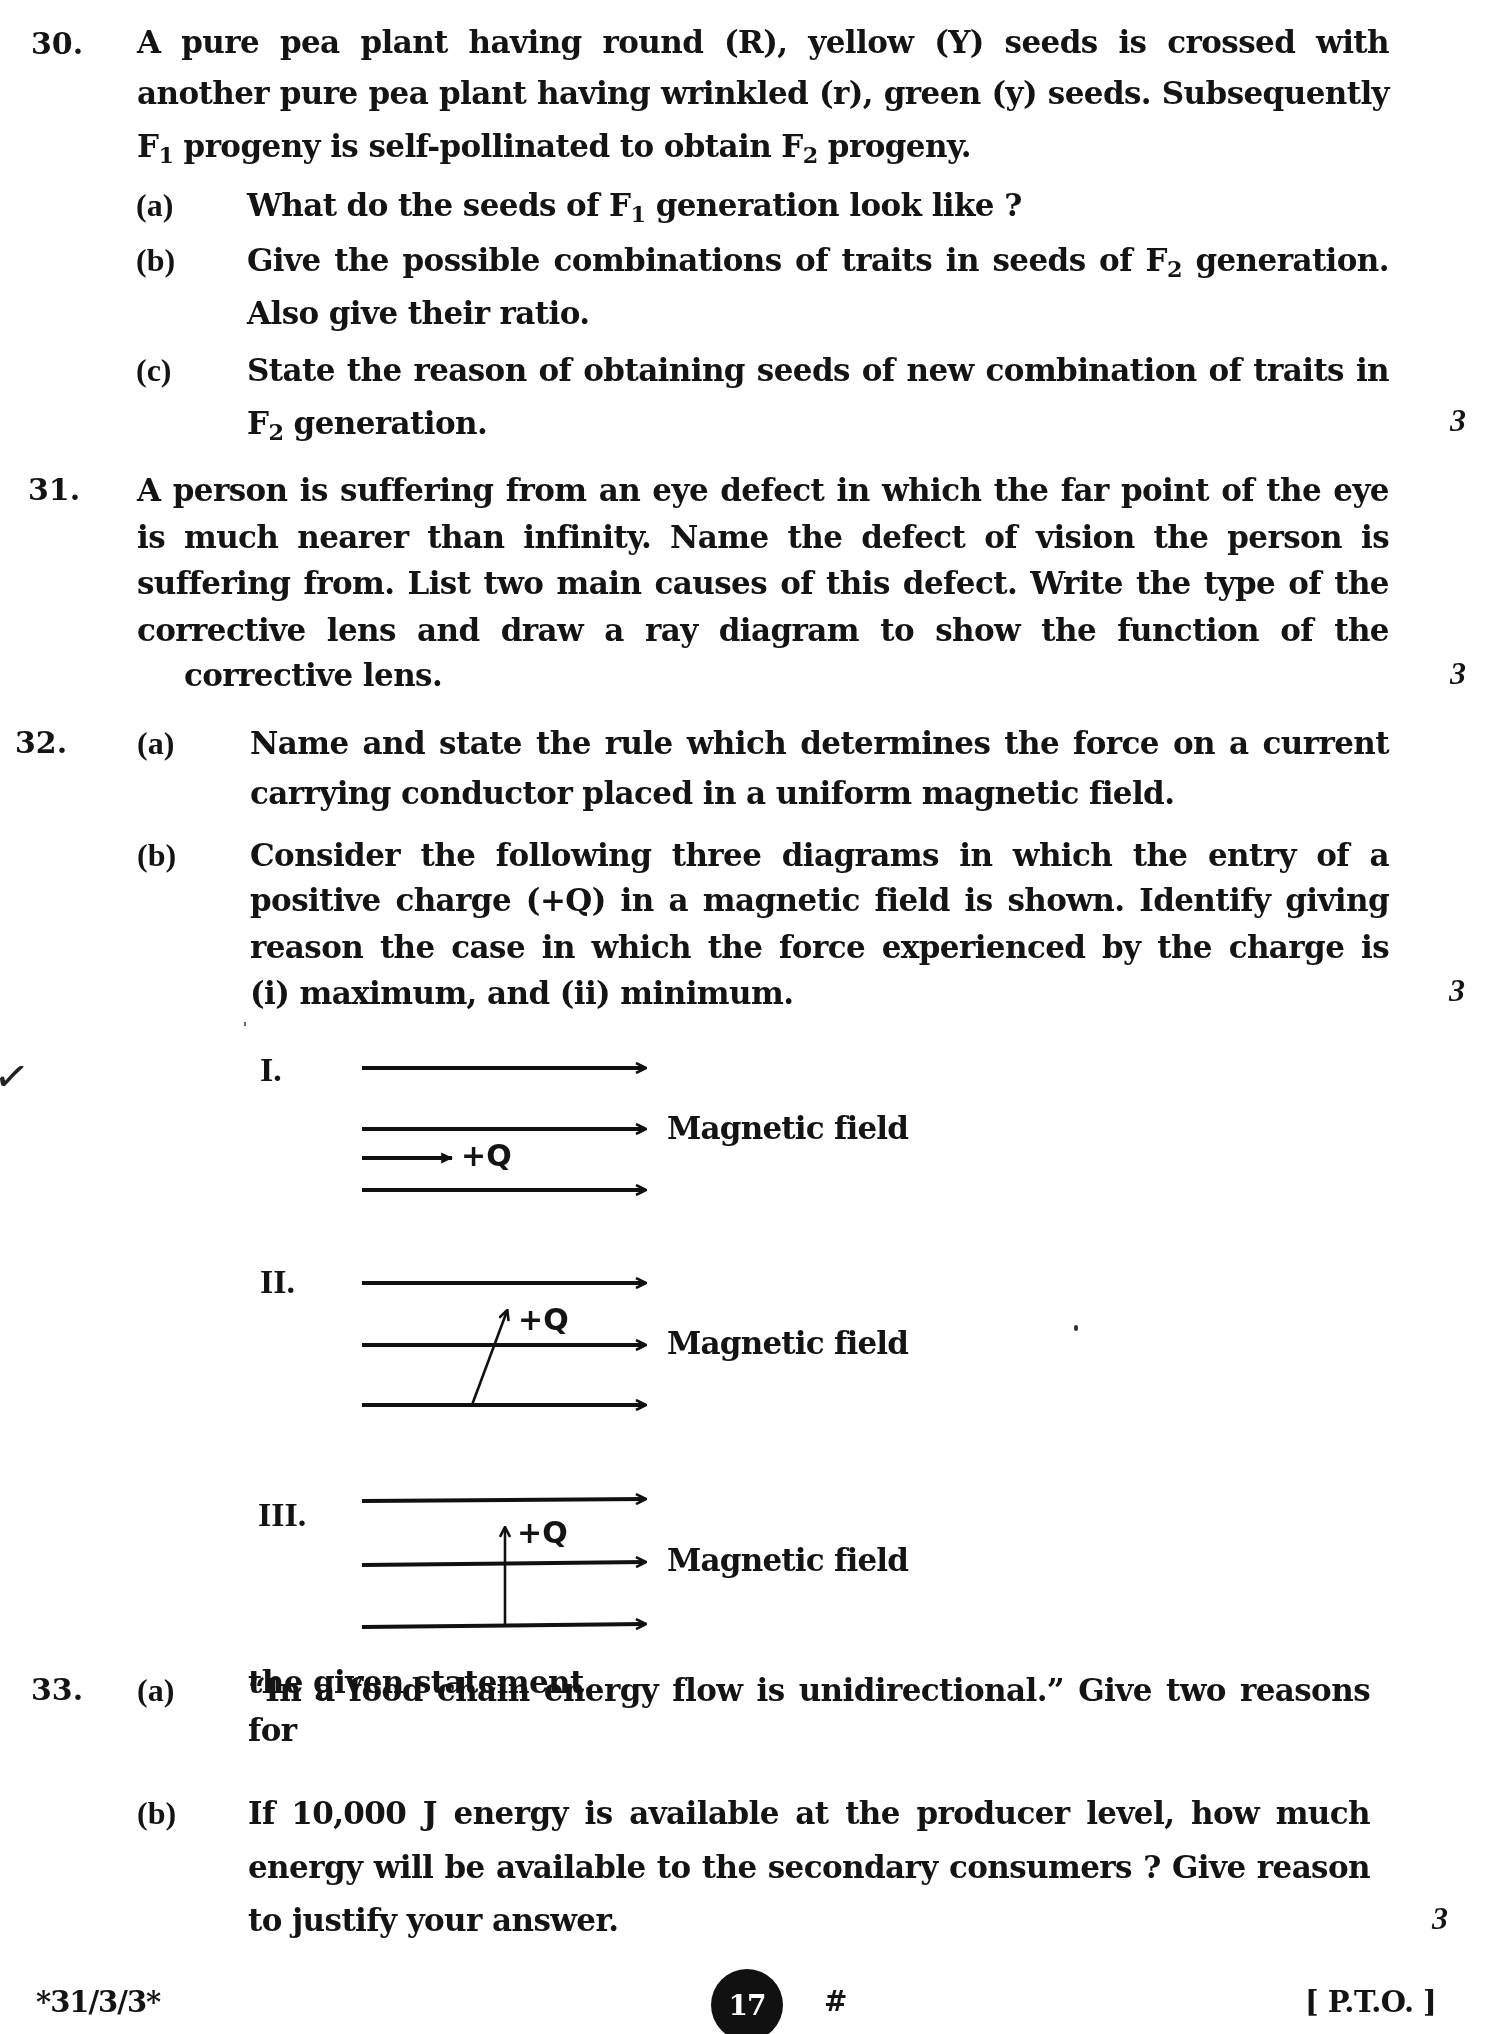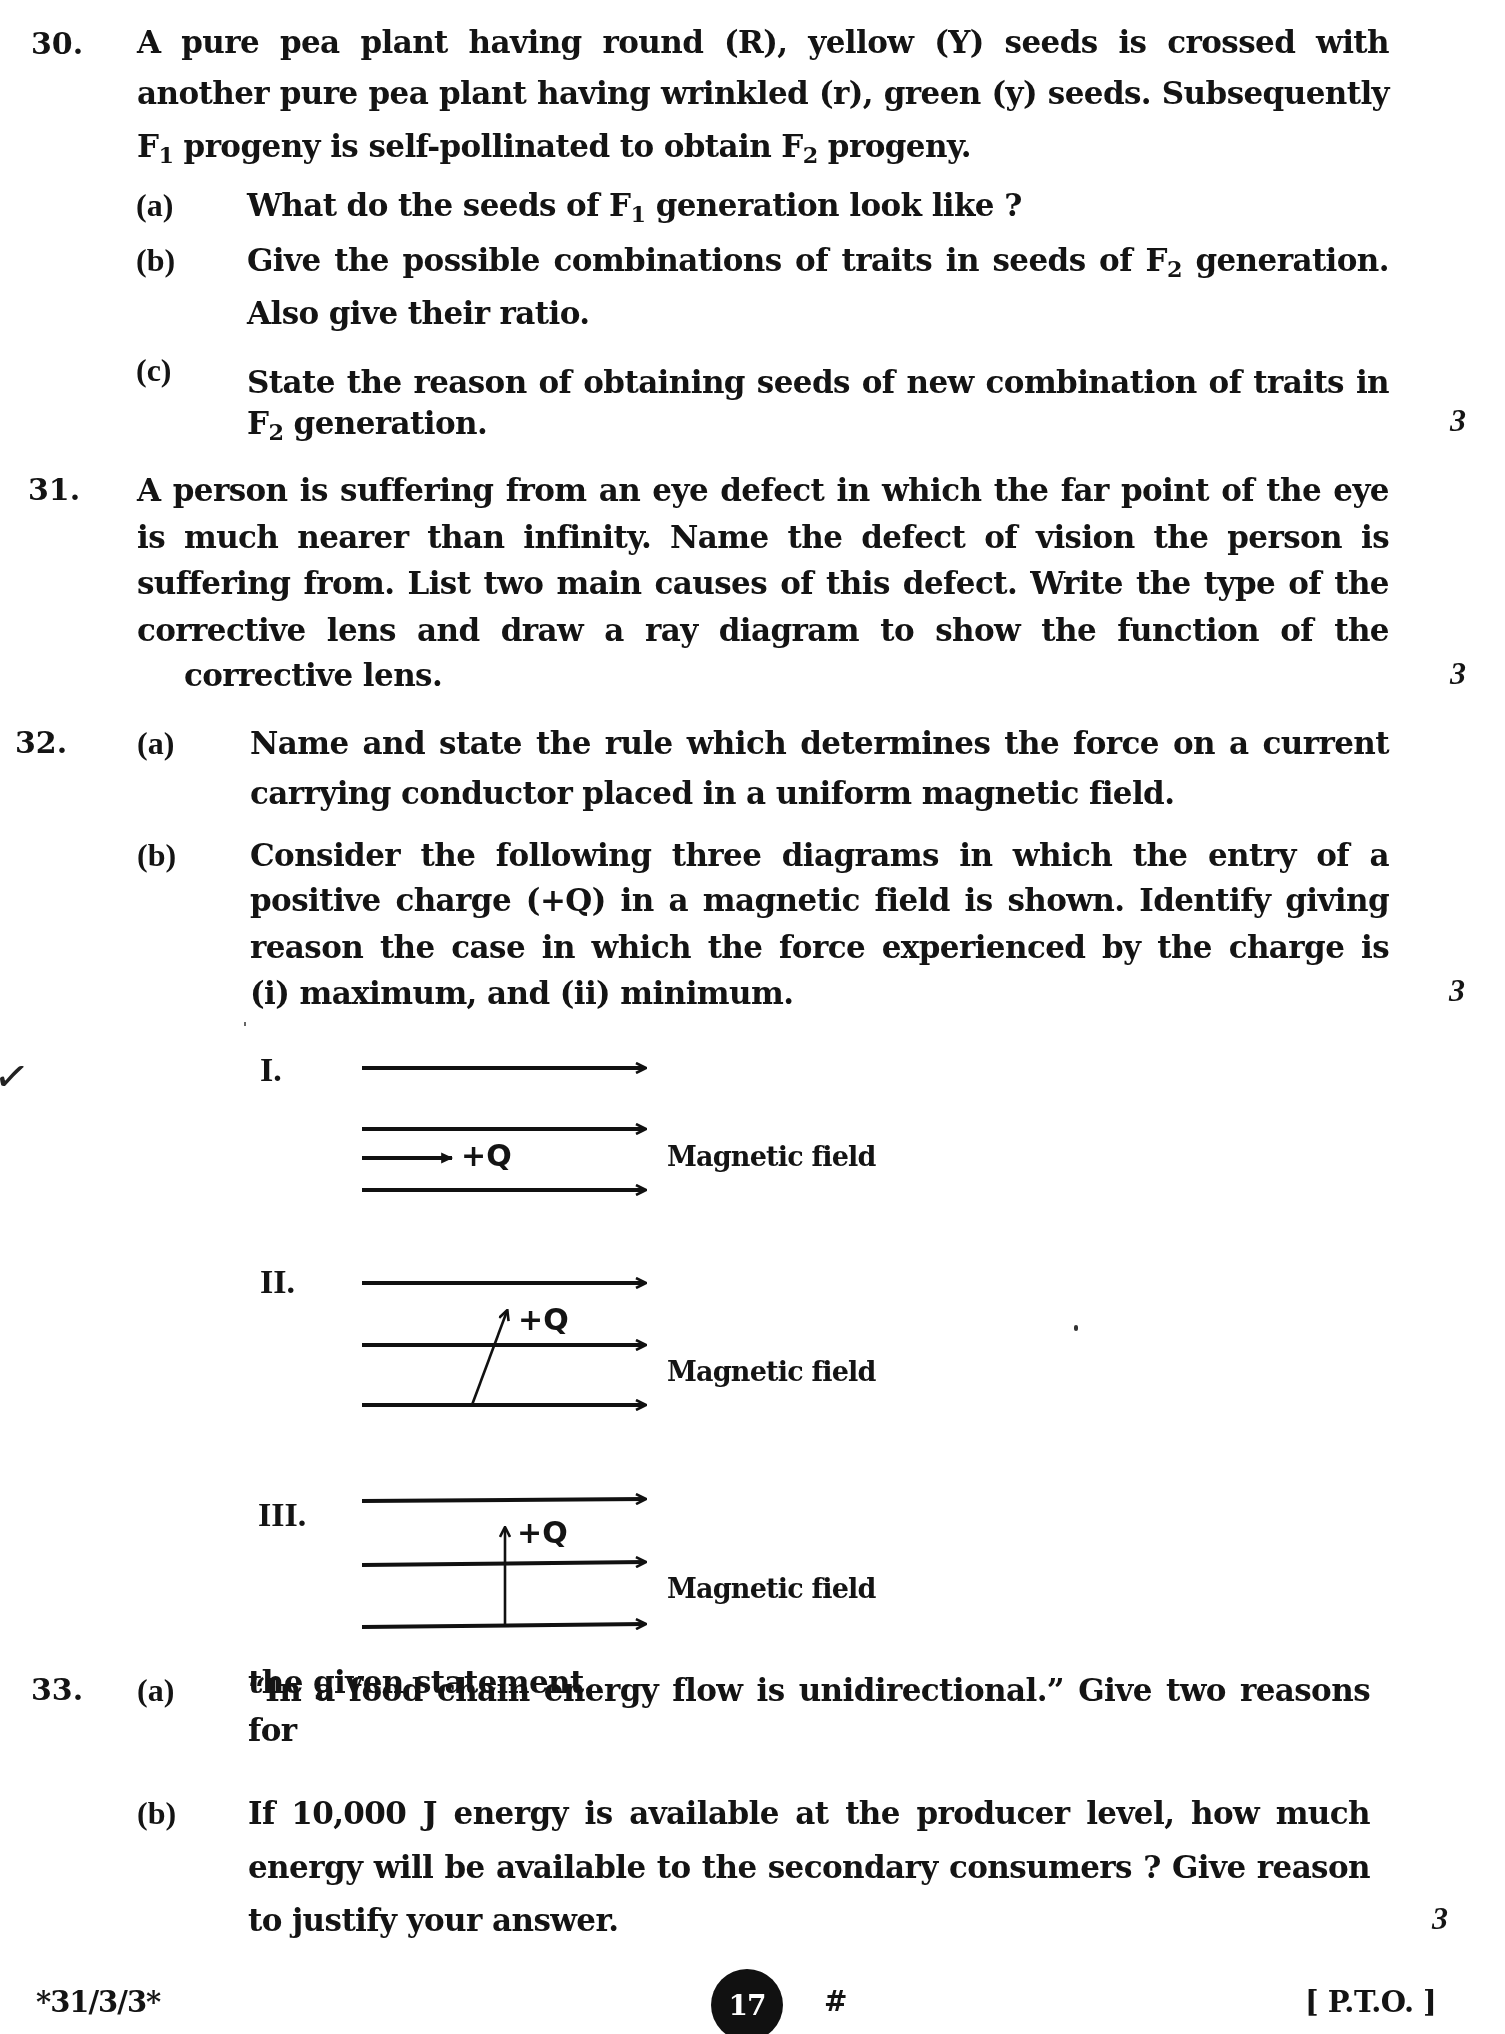--- a/index.html
+++ b/index.html
@@ -14,21 +14,21 @@
     font-family: "DejaVu Serif", "Liberation Serif", serif;
     font-weight: bold; font-size: 31px; line-height: 40px;
     letter-spacing: -0.6px;
   }
   .just { text-align: justify; text-align-last: justify; white-space: normal; }
   .qnum { position: absolute; font-family: "DejaVu Serif", serif; font-weight: bold; font-size: 30px; line-height: 40px; }
   .sub { position: absolute; font-family: "Liberation Serif", serif; font-weight: bold; font-size: 32px; line-height: 40px; }
   .mark { position: absolute; font-family: "Liberation Serif", serif; font-style: italic; font-weight: bold; font-size: 32px; line-height: 40px; }
   sub { font-size: 0.72em; vertical-align: -0.25em; line-height: 0; }
   .dlabel { position: absolute; font-family: "Liberation Serif", serif; font-weight: bold; font-size: 34px; line-height: 40px; }
-  .mf { position: absolute; font-family: "DejaVu Serif", serif; font-weight: bold; font-size: 27px; line-height: 40px; letter-spacing: -0.8px; margin-top: 29px; }
+  .mf { position: absolute; font-family: "DejaVu Serif", serif; font-weight: bold; font-size: 31px; line-height: 40px; letter-spacing: -0.8px; }
   .qlab { position: absolute; font-family: "DejaVu Sans", sans-serif; font-weight: bold; font-size: 30px; line-height: 36px; }
   svg.diagram { position: absolute; left: 0; top: 0; overflow: visible; }
   .footer-code { position: absolute; left: 36px; top: 1985px; font-family: "DejaVu Serif", serif; font-weight: bold; font-size: 29px; letter-spacing: -1px; }
   .page-circle {
     position: absolute; left: 711px; top: 1969px; width: 72px; height: 72px; border-radius: 50%;
     background: #111; color: #fff; display: flex; align-items: center; justify-content: center;
     font-family: "DejaVu Serif", serif; font-weight: bold; font-size: 28px; letter-spacing: -1px;
   }
   .hash { position: absolute; left: 824px; top: 1985px; font-family: "DejaVu Sans", sans-serif; font-weight: bold; font-size: 28px; }
   .pto { position: absolute; left: 1305px; top: 1985px; font-family: "DejaVu Serif", serif; font-weight: bold; font-size: 29px; letter-spacing: -0.5px; }
@@ -48,21 +48,21 @@
     <div class="ln" style="left:137px; top:126px;"><span>F</span><sub>1</sub><span> progeny is self-pollinated to obtain F</span><sub>2</sub><span> progeny.</span></div>
 
     <span class="sub" style="left:136px; top:185px;">(a)</span>
     <div class="ln" style="left:247px; top:185px;"><span>What do the seeds of F</span><sub>1</sub><span> generation look like ?</span></div>
 
     <span class="sub" style="left:136px; top:240px;">(b)</span>
     <div class="ln just" style="left:247px; top:240px; width:1142px;"><span>Give the possible combinations of traits in seeds of F</span><sub>2</sub><span> generation.</span></div>
     <div class="ln" style="left:247px; top:293px;">Also give their ratio.</div>
 
     <span class="sub" style="left:136px; top:350px;">(c)</span>
-    <div class="ln just" style="left:247px; top:362px; width:1142px;">State the reason of obtaining seeds of new combination of traits in</div>
+    <div class="ln just" style="left:247px; top:350px; width:1142px;">State the reason of obtaining seeds of new combination of traits in</div>
     <div class="ln" style="left:247px; top:403px;"><span>F</span><sub>2</sub><span> generation.</span></div>
 
     <span class="mark" style="left:1450px; top:400px;">3</span>
   </div>
 
   <div>
     <span class="qnum" style="left:28px; top:470px;">31.</span>
     <div class="ln just" style="left:137px; top:470px; width:1252px;">A person is suffering from an eye defect in which the far point of the eye</div>
     <div class="ln just" style="left:137px; top:517px; width:1252px;">is much nearer than infinity. Name the defect of vision the person is</div>
     <div class="ln just" style="left:137px; top:563px; width:1252px;">suffering from. List two main causes of this defect. Write the type of the</div>

